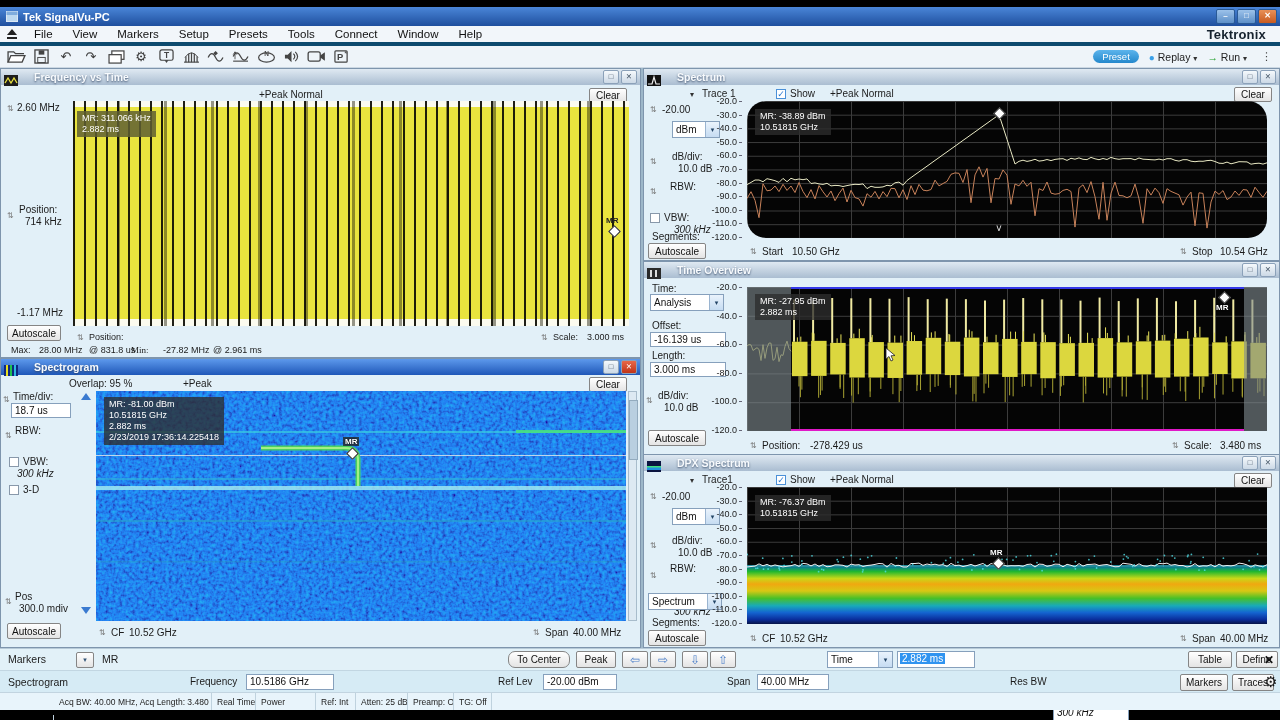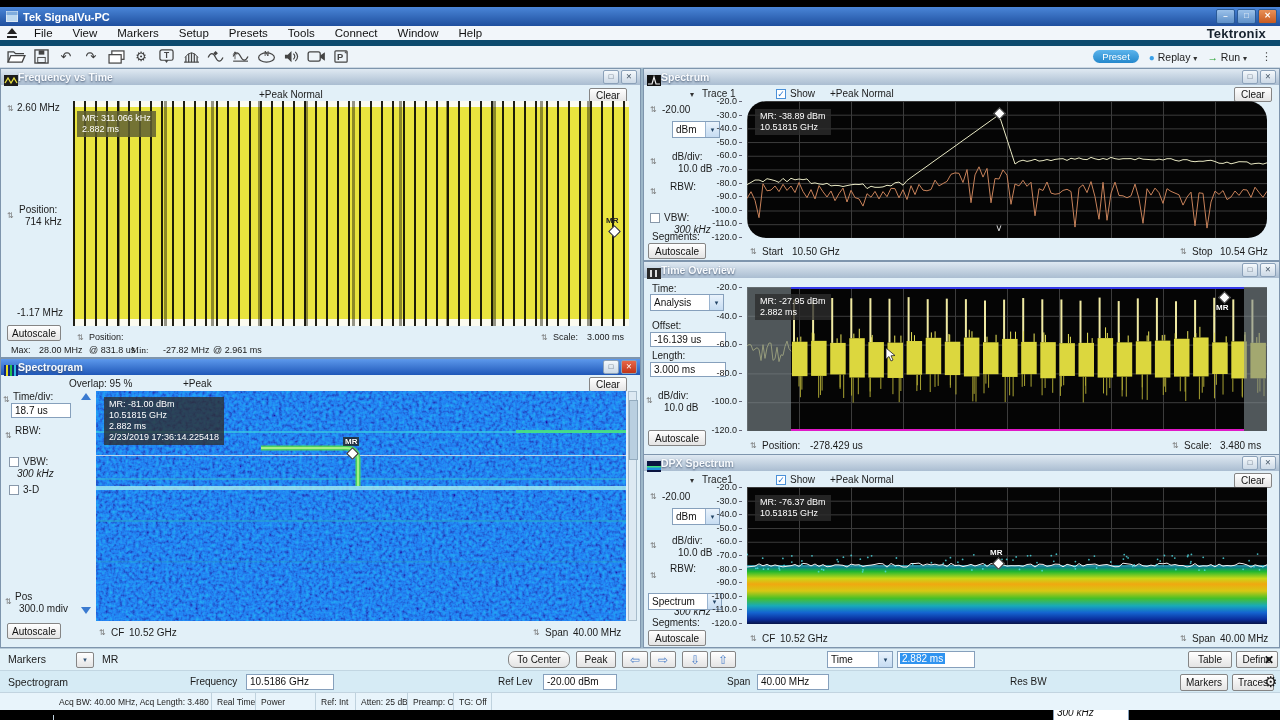--- a/index.html
+++ b/index.html
@@ -1,35 +1,35 @@
 <!DOCTYPE html>
 <html><head>
 <meta charset="utf-8">
 <style>
   html,body{margin:0;padding:0;background:#000;}
   #root{position:relative;width:1280px;height:720px;background:#000;font-family:"Liberation Sans",sans-serif;overflow:hidden;}
   
   .titlebar{position:absolute;left:0;top:7px;width:1280px;height:19px;background:linear-gradient(#4a86d8,#1f4f9e);color:#fff;font-size:11px;font-weight:bold;display:flex;align-items:center;gap:5px;padding-left:6px;box-sizing:border-box;}
   .winbtn{width:17px;height:13px;background:linear-gradient(#9cc2ea,#5d8fc8);border:1px solid #2a5a96;border-radius:2px;color:#fff;font-size:8px;line-height:11px;text-align:center;}
   .winbtn.red{background:linear-gradient(#e89058,#c85a20);}
-  .menubar{position:absolute;left:0;top:26px;width:1280px;height:20px;background:#f2f6fa;border-bottom:6px solid #0c4a6e;display:flex;align-items:center;font-size:11.5px;color:#111;box-sizing:border-box;}
+  .menubar{position:absolute;left:0;top:26px;width:1280px;height:20px;background:#f2f6fa;border-bottom:4px solid #0c4a6e;display:flex;align-items:center;font-size:11.5px;color:#111;box-sizing:border-box;}
   .menubar .mitem{padding:0 10px;}
   .brand{margin-left:auto;margin-right:14px;font-weight:bold;font-size:13px;color:#16222e;letter-spacing:.2px;}
   .toolbar{position:absolute;left:0;top:46px;width:1280px;height:22px;background:#eef4f9;border-bottom:1px solid #ccd8e3;display:flex;align-items:center;gap:1px;padding-left:4px;box-sizing:border-box;}
   .tbtn{width:24px;height:20px;display:flex;align-items:center;justify-content:center;color:#3c3c3c;font-size:13px;}
   .trright{margin-left:auto;display:flex;align-items:center;gap:10px;margin-right:8px;font-size:10.5px;color:#222;}
   .pill{background:linear-gradient(#5cb4ec,#2488cc);color:#fff;border-radius:8px;padding:1px 9px;font-size:9.5px;}
   .dot{color:#3aa0e8;font-size:10px;}
   .runarrow{color:#1fa028;font-weight:bold;}
   .chevdn{font-size:8px;color:#333;}
   .kebab{color:#444;font-size:11px;letter-spacing:0;margin-left:4px;}
   
   .workspace{position:absolute;left:0;top:68px;width:1280px;height:580px;background:#9db7c9;}
   .panel{position:absolute;border:1px solid #7e95ad;box-sizing:border-box;background:#e2f0f8;}
-  .ptitle{height:16px;background:linear-gradient(#dfe9f2,#aabdd1);display:flex;align-items:center;gap:0;padding:0 3px;justify-content:center;}
+  .ptitle{height:16px;background:linear-gradient(#dfe9f2,#aabdd1);display:flex;align-items:center;gap:16px;padding:0 3px;justify-content:center;}
   .ptitle.active{background:linear-gradient(#5d99ec,#1f57b8);}
   .ptext{font-size:10.5px;font-weight:bold;color:#f7fafd;text-shadow:0 1px 2px rgba(50,70,100,.85);white-space:nowrap;}
   .pbtns{margin-left:auto;display:flex;gap:2px;}
   .pwb{width:14px;height:12px;background:linear-gradient(#f5f9fc,#ccd9e6);border:1px solid #8ba1b9;border-radius:2px;font-size:7.5px;line-height:11px;text-align:center;color:#456;}
   .pwb.redx{background:linear-gradient(#e86848,#c03418);color:#fff;}
   .picon{width:14px;height:11px;flex:0 0 auto;}
   .pbody{position:absolute;left:0;top:16px;right:0;bottom:0;}
   
   .lbl{position:absolute;font-size:10px;color:#1b1b1b;white-space:nowrap;}
   .sm{font-size:9px;}

